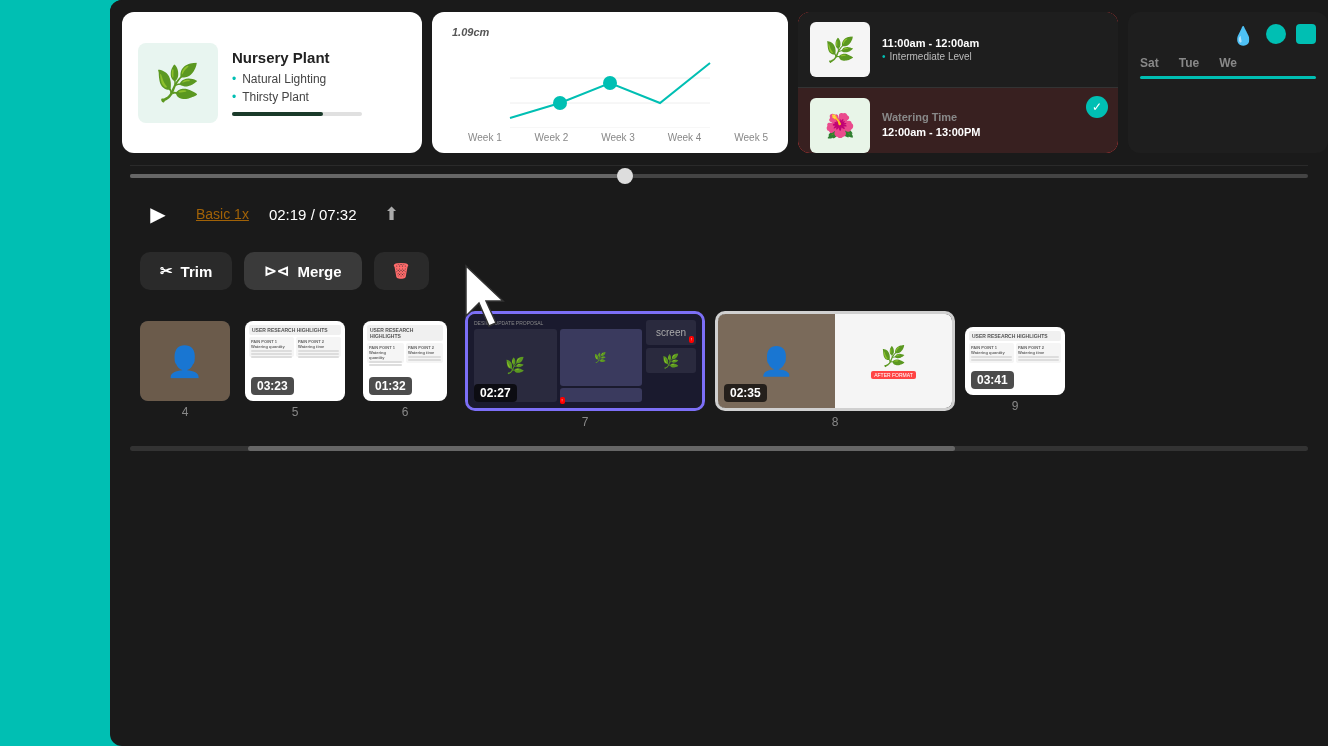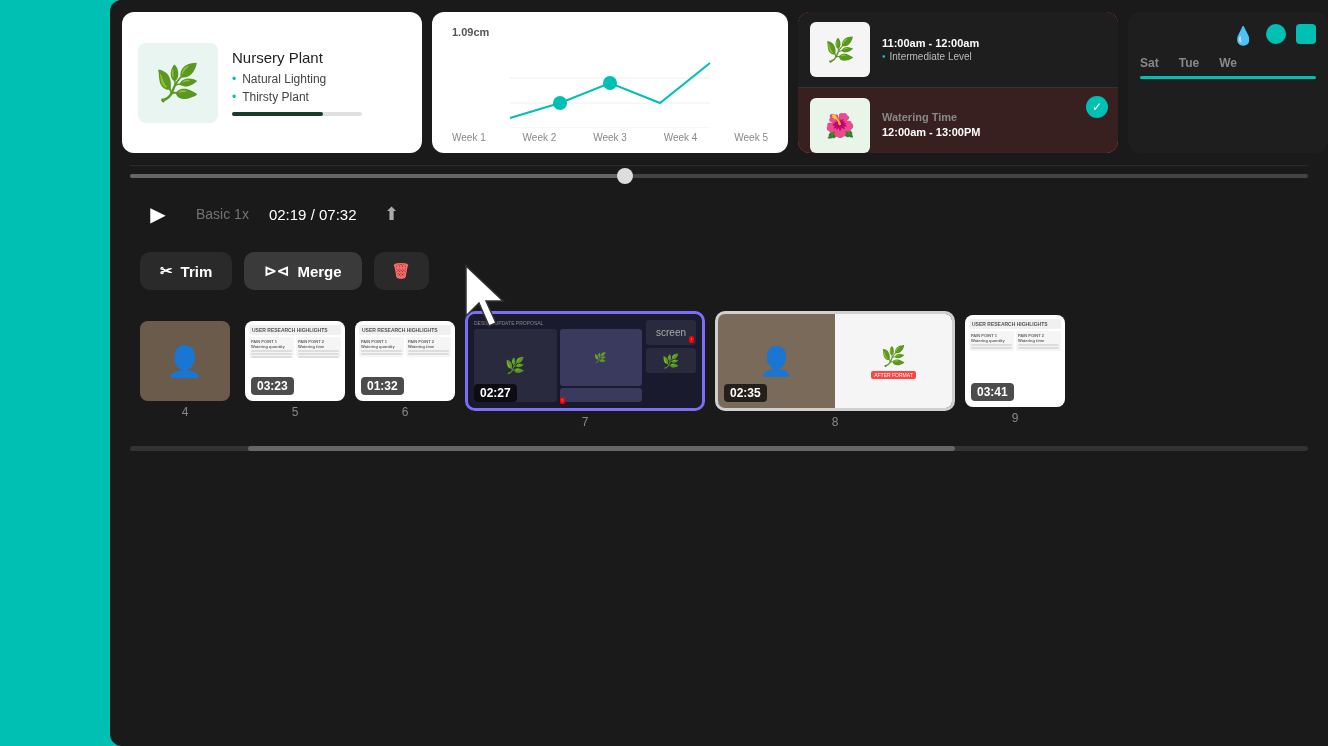--- a/index.html
+++ b/index.html
@@ -51,21 +51,21 @@
       height: 80px;
       background: #e8f5f0;
       border-radius: 8px;
       display: flex;
       align-items: center;
       justify-content: center;
       font-size: 36px;
     }
     .plant-info h3 {
       font-size: 15px;
-      font-weight: 400;
+      font-weight: 700;
       color: #222;
       margin-bottom: 6px;
     }
     .plant-dot {
       display: flex;
       align-items: center;
       gap: 6px;
       font-size: 12px;
       color: #444;
       margin-bottom: 4px;
@@ -108,20 +108,21 @@
     .chart-svg {
       width: 100%;
       height: 80px;
     }
     .chart-labels {
       display: flex;
       justify-content: space-between;
       font-size: 10px;
       color: #888;
       margin-top: 4px;
+      margin-left: 16px;
     }
 
     
     .schedule-card {
       background: #ff4444;
       border-radius: 12px;
       width: 320px;
       min-width: 320px;
       display: flex;
       flex-direction: column;
@@ -279,22 +280,23 @@
       background: transparent;
       border: none;
       color: white;
       font-size: 20px;
       cursor: pointer;
       display: flex;
       align-items: center;
       justify-content: center;
     }
     .control-label {
-      color: #737373;
+      color: #a16207;
       font-size: 14px;
+      text-decoration: underline;
     }
     .control-time {
       color: white;
       font-size: 15px;
       font-weight: 500;
     }
     .upload-btn {
       width: 30px;
       height: 30px;
       border: none;
@@ -559,21 +561,21 @@
         <h3>Nursery Plant</h3>
         <div class="plant-dot">Natural Lighting</div>
         <div class="plant-dot">Thirsty Plant</div>
         <div class="plant-progress">
           <div class="plant-progress-fill"></div>
         </div>
       </div>
     </div>
 
     <div class="chart-card">
-      <div style="font-size:11px; color:#555; font-weight:600; margin-bottom:0;">1.09cm</div>
+      <div style="font-size:11px; color:#555; font-weight:600; margin-bottom:0;font-style:italic;">1.09cm</div>
       <div class="chart-area">
         <svg class="chart-svg" viewBox="0 0 200 80">
 
           <line x1="0" y1="80" x2="200" y2="80" stroke="#eee" stroke-width="1"></line>
           <line x1="0" y1="55" x2="200" y2="55" stroke="#eee" stroke-width="1"></line>
           <line x1="0" y1="30" x2="200" y2="30" stroke="#eee" stroke-width="1"></line>
 
           <polyline points="0,70 50,55 100,35 150,55 200,15" fill="none" stroke="#00BFB3" stroke-width="2"></polyline>
 
           <circle cx="100" cy="35" r="7" fill="#00BFB3"></circle>
@@ -701,21 +703,21 @@
                 </div>
             </div>
           </div>
         </div>
         <div class="clip-time-badge">03:23</div>
       </div>
       <span class="clip-number">5</span>
     </div>
 
     <div class="clip-item clip-6">
-      <div class="clip-thumb" style="width:100px; height:80px; position:relative;">
+      <div class="clip-thumb" style="width:84px; height:80px; position:relative;">
         <div class="slide-content">
           <div class="slide-header">USER RESEARCH HIGHLIGHTS</div>
           <div class="slide-row">
             <div class="slide-col">
               <div class="slide-label">PAIN POINT 1</div>
               <div class="slide-label">Watering quantity</div>
               <div class="slide-text-lines">
                   <div class="slide-line"></div>
                   <div class="slide-line"></div>
                 </div>
@@ -781,21 +783,21 @@
             <span style="font-size:20px;">🌿</span>
             <div style="background:#ff4444; color:white; font-size:5px; padding:1px 3px; border-radius:2px;">AFTER FORMAT</div>
           </div>
         </div>
         <div class="clip-time-badge">02:35</div>
       </div>
       <span class="clip-number">8</span>
     </div>
 
     <div class="clip-item clip-9">
-      <div class="clip-thumb" style="width:100px; height:92px; position:relative;">
+      <div class="clip-thumb" style="width:100px; height:68px; position:relative;">
         <div class="slide-content">
           <div class="slide-header">USER RESEARCH HIGHLIGHTS</div>
           <div class="slide-row">
             <div class="slide-col">
               <div class="slide-label">PAIN POINT 1</div>
               <div class="slide-label">Watering quantity</div>
               <div class="slide-text-lines">
                   <div class="slide-line"></div>
                   <div class="slide-line"></div>
                 </div>

